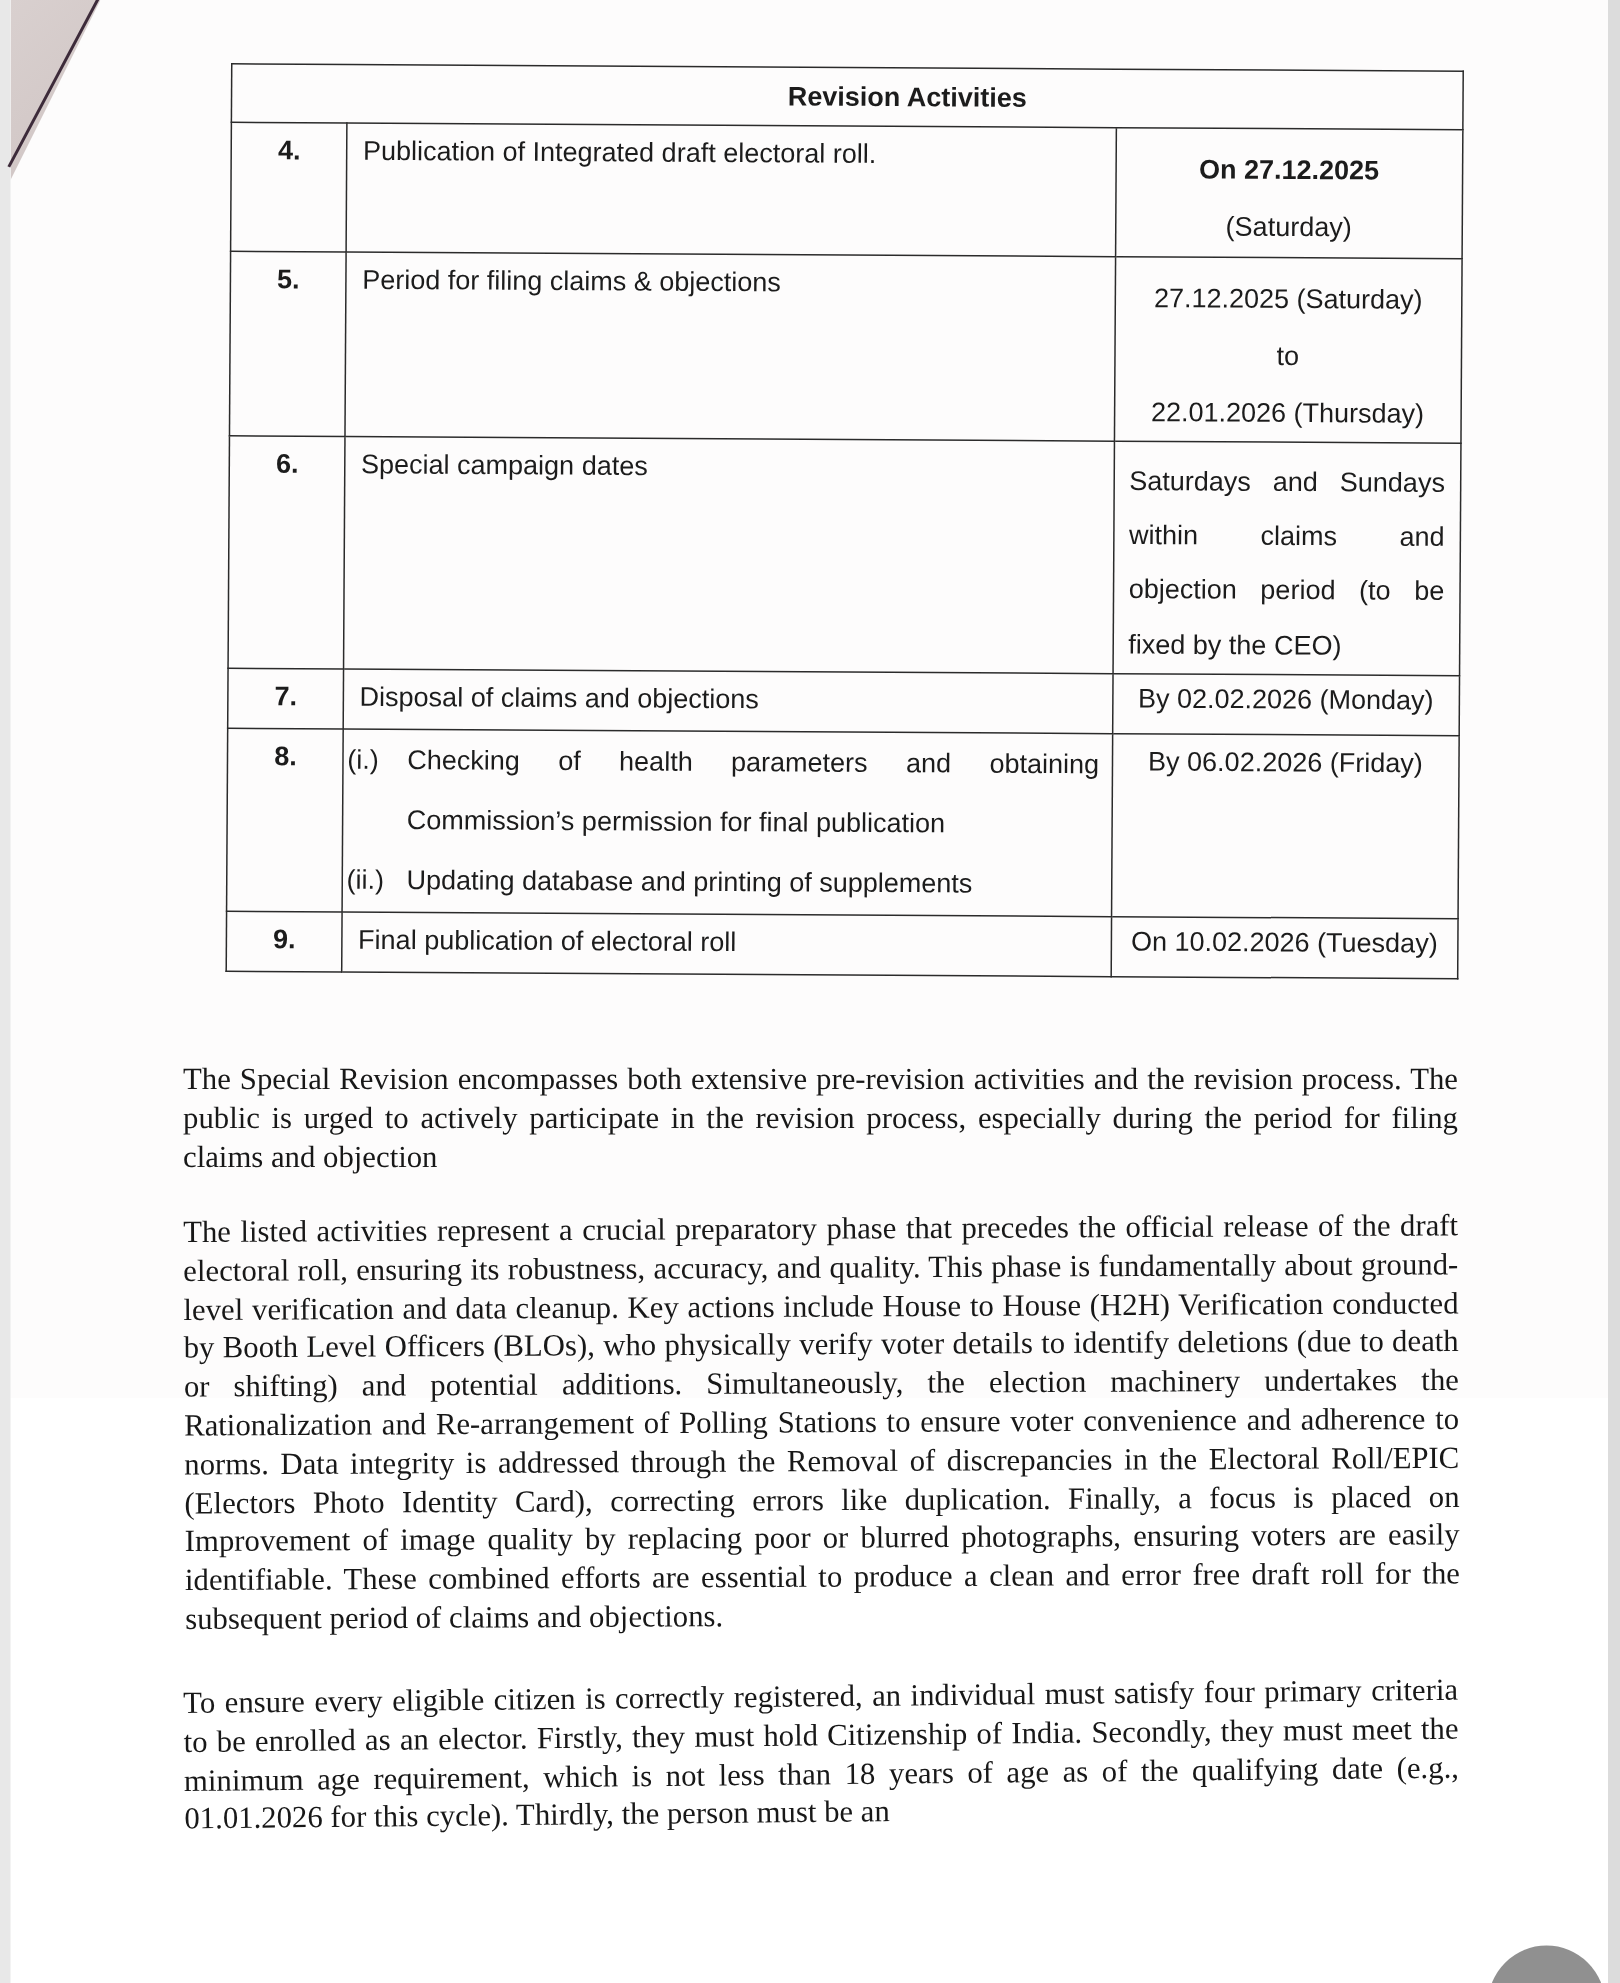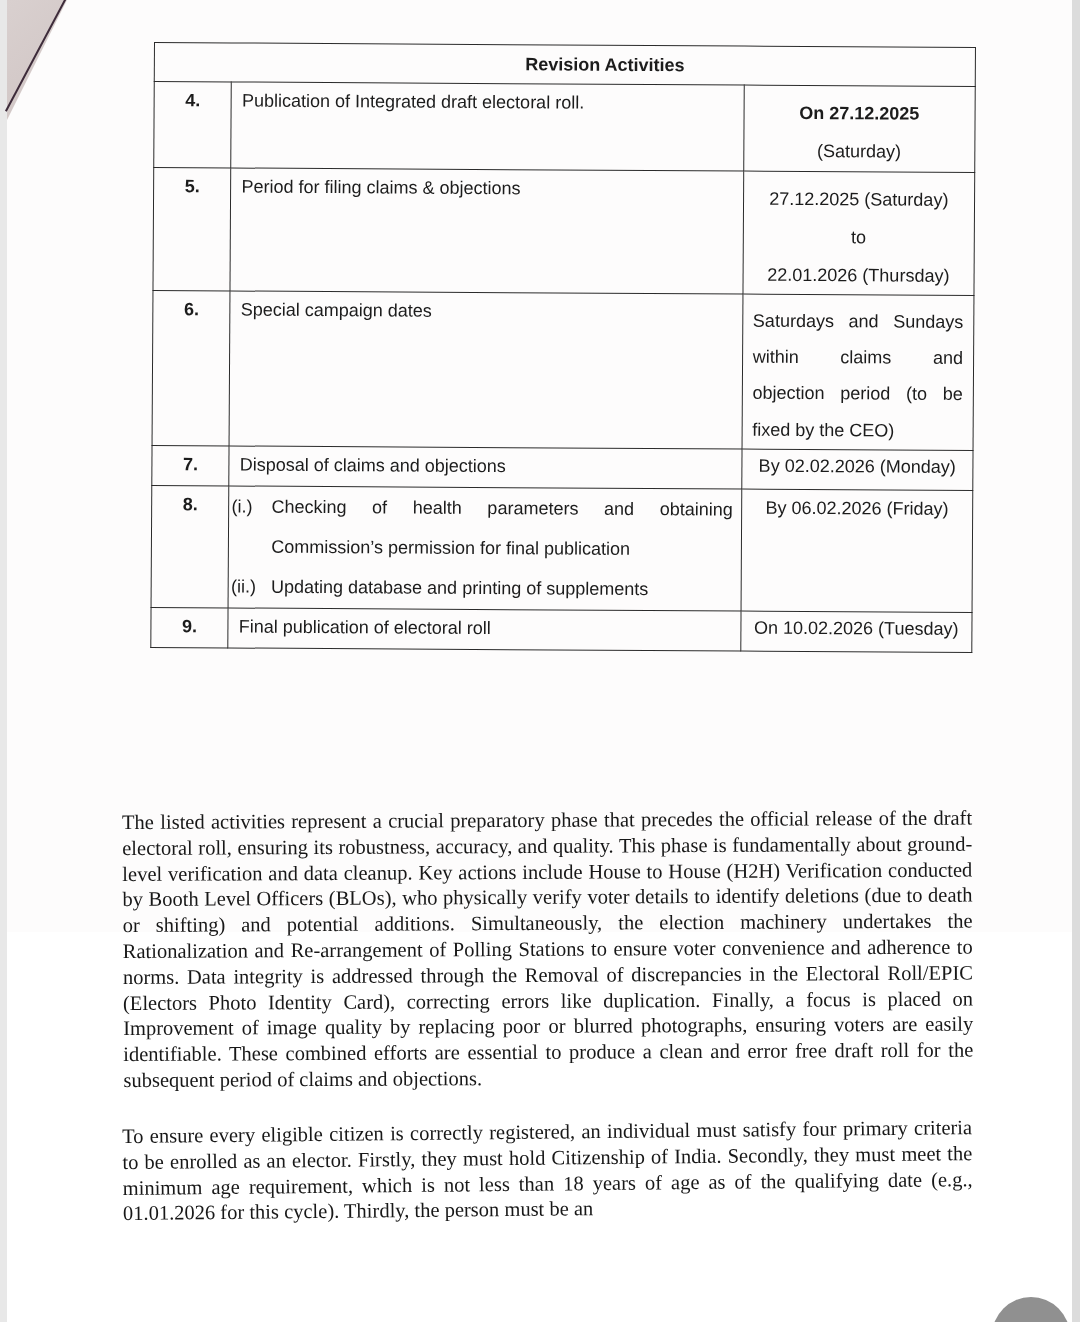--- a/index.html
+++ b/index.html
@@ -183,18 +183,19 @@
     <tr style="height:40px;">
       <td class="col-no cell-no">9.</td>
       <td class="col-act cell-act">Final publication of electoral roll</td>
       <td class="col-date" style="padding-top:6px;">
         <span>On 10.02.2026 (Tuesday)</span>
       </td>
     </tr>
   </tbody>
     </table>
 
+  <p class="prose p1">The Special Revision encompasses both extensive pre-revision activities and the revision process. The public is urged to actively participate in the revision process, especially during the period for filing claims and objection</p>
   <p class="prose p2">The listed activities represent a crucial preparatory phase that precedes the official release of the draft electoral roll, ensuring its robustness, accuracy, and quality. This phase is fundamentally about ground-level verification and data cleanup. Key actions include House to House (H2H) Verification conducted by Booth Level Officers (BLOs), who physically verify voter details to identify deletions (due to death or shifting) and potential additions. Simultaneously, the election machinery undertakes the Rationalization and Re-arrangement of Polling Stations to ensure voter convenience and adherence to norms. Data integrity is addressed through the Removal of discrepancies in the Electoral Roll/EPIC (Electors Photo Identity Card), correcting errors like duplication. Finally, a focus is placed on Improvement of image quality by replacing poor or blurred photographs, ensuring voters are easily identifiable. These combined efforts are essential to produce a clean and error free draft roll for the subsequent period of claims and objections.</p>
   <p class="prose p3">To ensure every eligible citizen is correctly registered, an individual must satisfy four primary criteria to be enrolled as an elector. Firstly, they must hold Citizenship of India. Secondly, they must meet the minimum age requirement, which is not less than 18 years of age as of the qualifying date (e.g., 01.01.2026 for this cycle). Thirdly, the person must be an</p>
 </div>
 
 <div class="right-edge"></div>
 <div class="fab"></div>
 
 </body></html>

